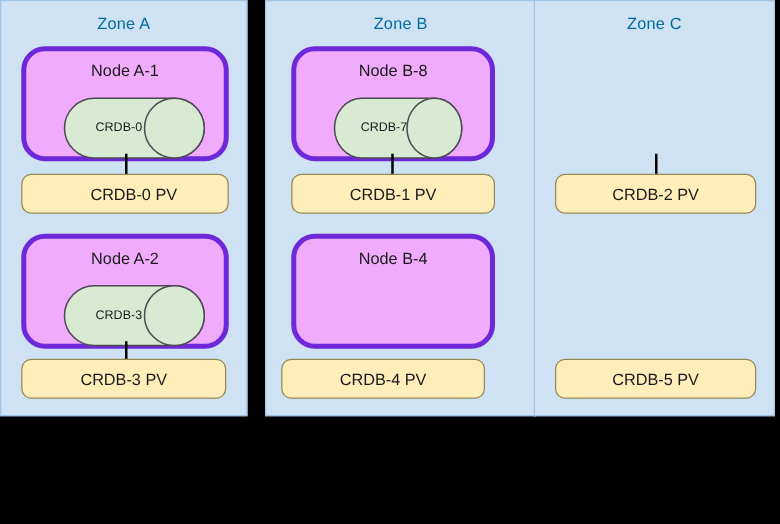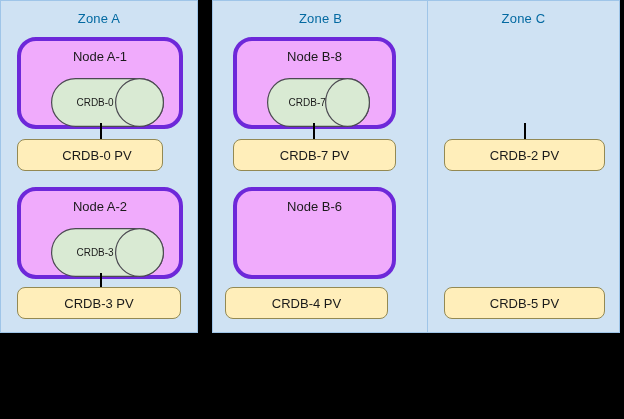--- a/index.html
+++ b/index.html
@@ -110,21 +110,21 @@
         <svg viewBox="0 0 113 49" preserveAspectRatio="none">
           <path d="M 24.5 0.6 L 88.5 0.6 A 23.9 23.9 0 0 1 88.5 48.4 L 24.5 48.4 A 23.9 23.9 0 0 1 24.5 0.6 Z" fill="#d9ead3" stroke="#4c4a52" stroke-width="1.2"></path>
           <ellipse cx="88.5" cy="24.5" rx="23.9" ry="23.9" fill="#d9ead3" stroke="#4c4a52" stroke-width="1.2"></ellipse>
         </svg>
         <div class="cyl-label">CRDB-0</div>
       </div>
     </div>
 
     <div class="connector" style="left:99px; top:122px; height:18px;"></div>
 
-    <div class="pv" style="left:16px; top:138px; width:146px; height:32px;padding-left:14px;">
+    <div class="pv" style="left:16px; top:138px; width:166px; height:32px;padding-left:14px;">
       <span>CRDB-0 PV</span>
     </div>
 
     <div class="node" style="left:16px; top:186px; width:166px; height:92px;">
       <div class="node-title">Node A-2</div>
       <div class="cyl" style="left:30px; top:37px; width:113px; height:49px;">
         <svg viewBox="0 0 113 49" preserveAspectRatio="none">
           <path d="M 24.5 0.6 L 88.5 0.6 A 23.9 23.9 0 0 1 88.5 48.4 L 24.5 48.4 A 23.9 23.9 0 0 1 24.5 0.6 Z" fill="#d9ead3" stroke="#4c4a52" stroke-width="1.2"></path>
           <ellipse cx="88.5" cy="24.5" rx="23.9" ry="23.9" fill="#d9ead3" stroke="#4c4a52" stroke-width="1.2"></ellipse>
         </svg>
@@ -149,25 +149,25 @@
           <path d="M 22.5 0.6 L 80.5 0.6 A 21.9 23.9 0 0 1 80.5 48.4 L 22.5 48.4 A 21.9 23.9 0 0 1 22.5 0.6 Z" fill="#d9ead3" stroke="#4c4a52" stroke-width="1.2"></path>
           <ellipse cx="80.5" cy="24.5" rx="21.9" ry="23.9" fill="#d9ead3" stroke="#4c4a52" stroke-width="1.2"></ellipse>
         </svg>
         <div class="cyl-label">CRDB-7</div>
       </div>
     </div>
 
     <div class="connector" style="left:100px; top:122px; height:18px;"></div>
 
     <div class="pv" style="left:20px; top:138px; width:163px; height:32px;">
-      <span>CRDB-7 PV</span>
+      <span>CRDB-1 PV</span>
     </div>
 
     <div class="node" style="left:20px; top:186px; width:163px; height:92px;">
-      <div class="node-title">Node B-6</div>
+      <div class="node-title">Node B-4</div>
     </div>
 
     <div class="pv" style="left:12px; top:286px; width:163px; height:32px;">
       <span>CRDB-4 PV</span>
     </div>
   </div>
 
   <div class="zone" style="left:427px; width:193px;">
     <div class="zone-title">Zone C</div>
 

